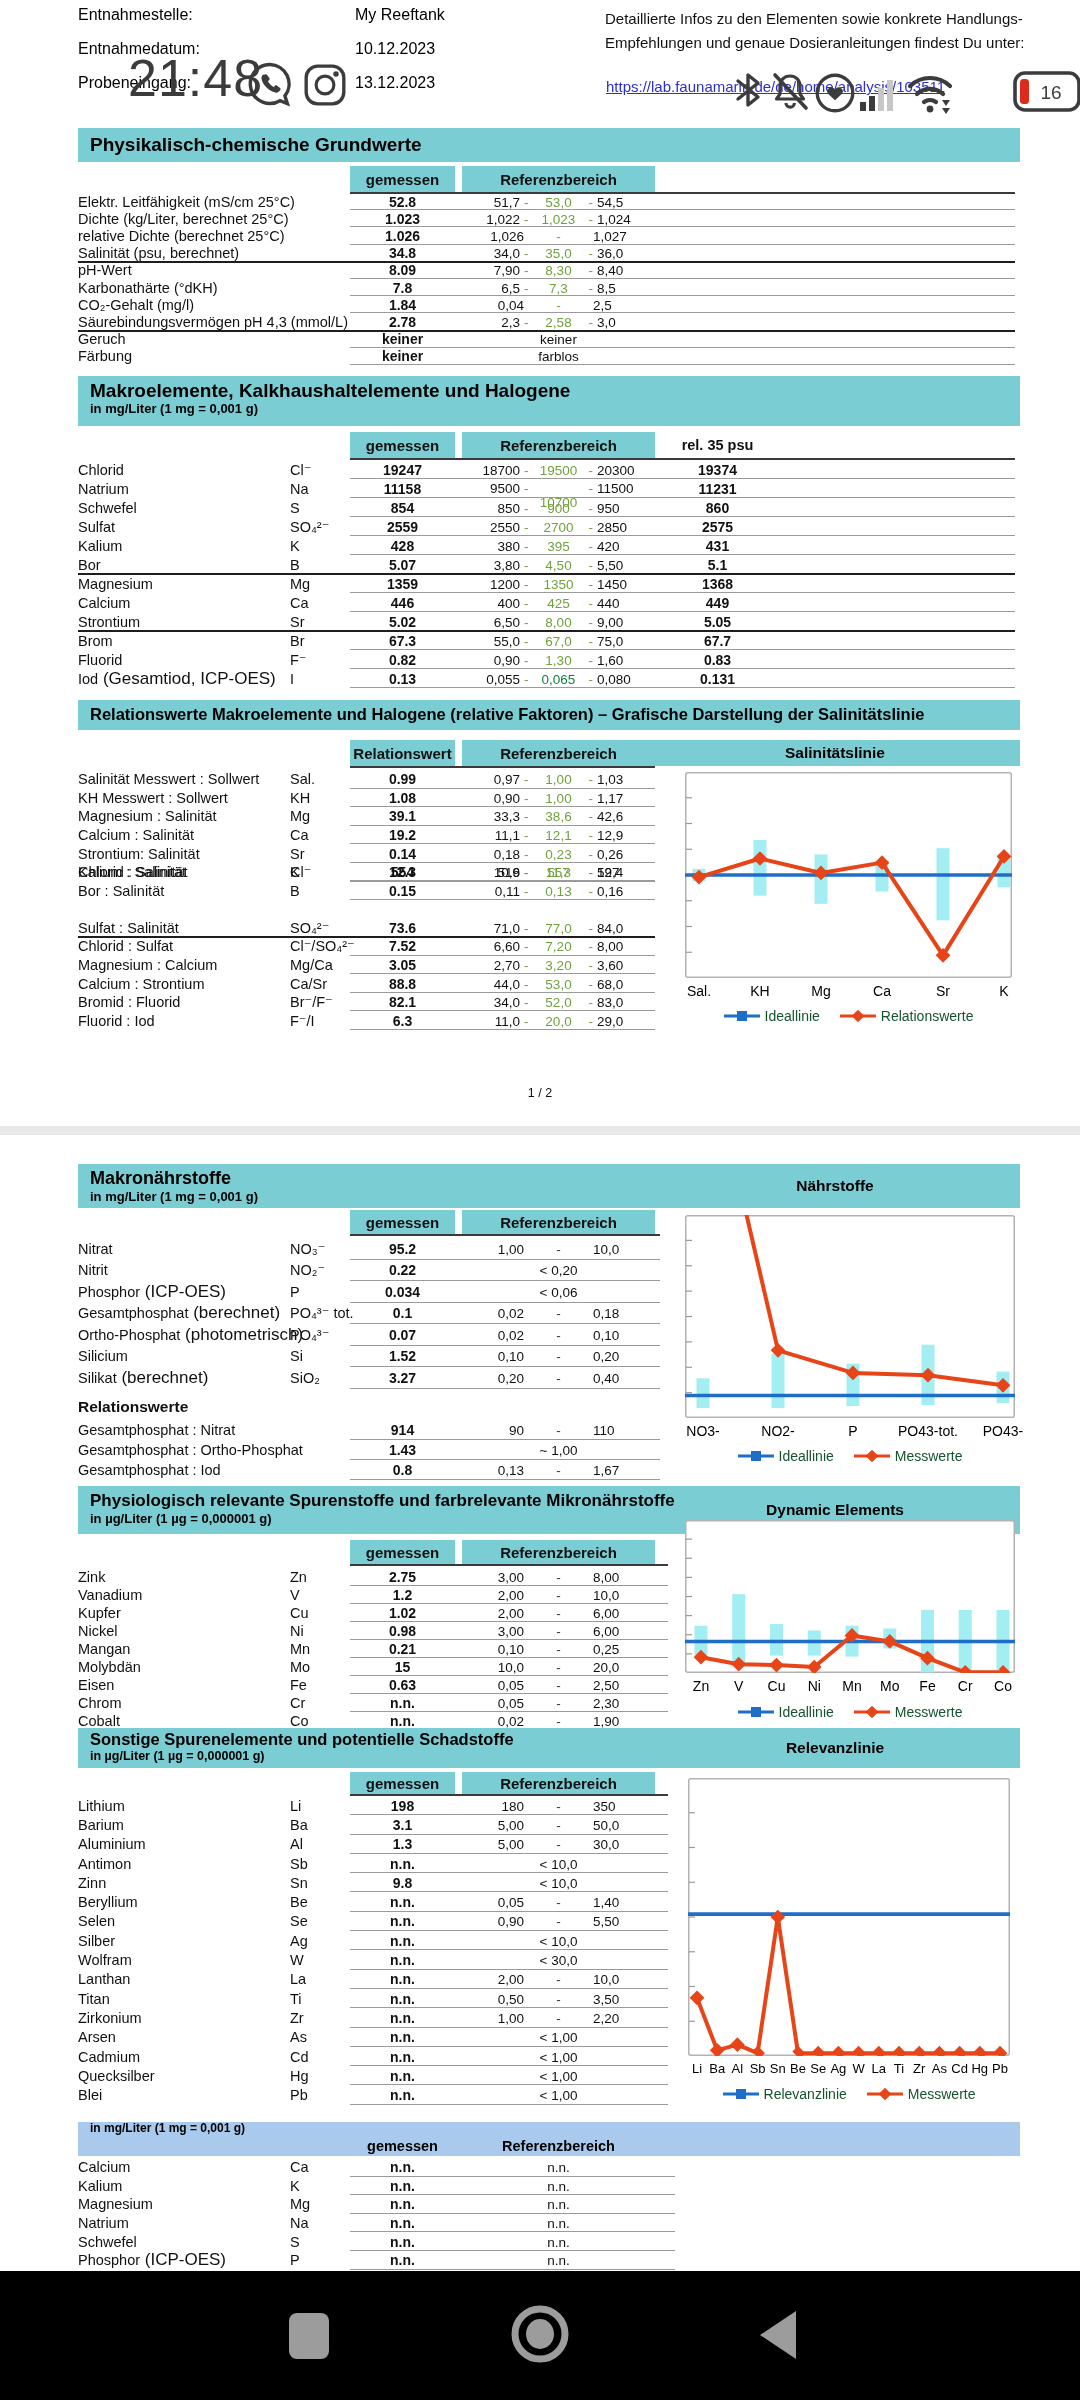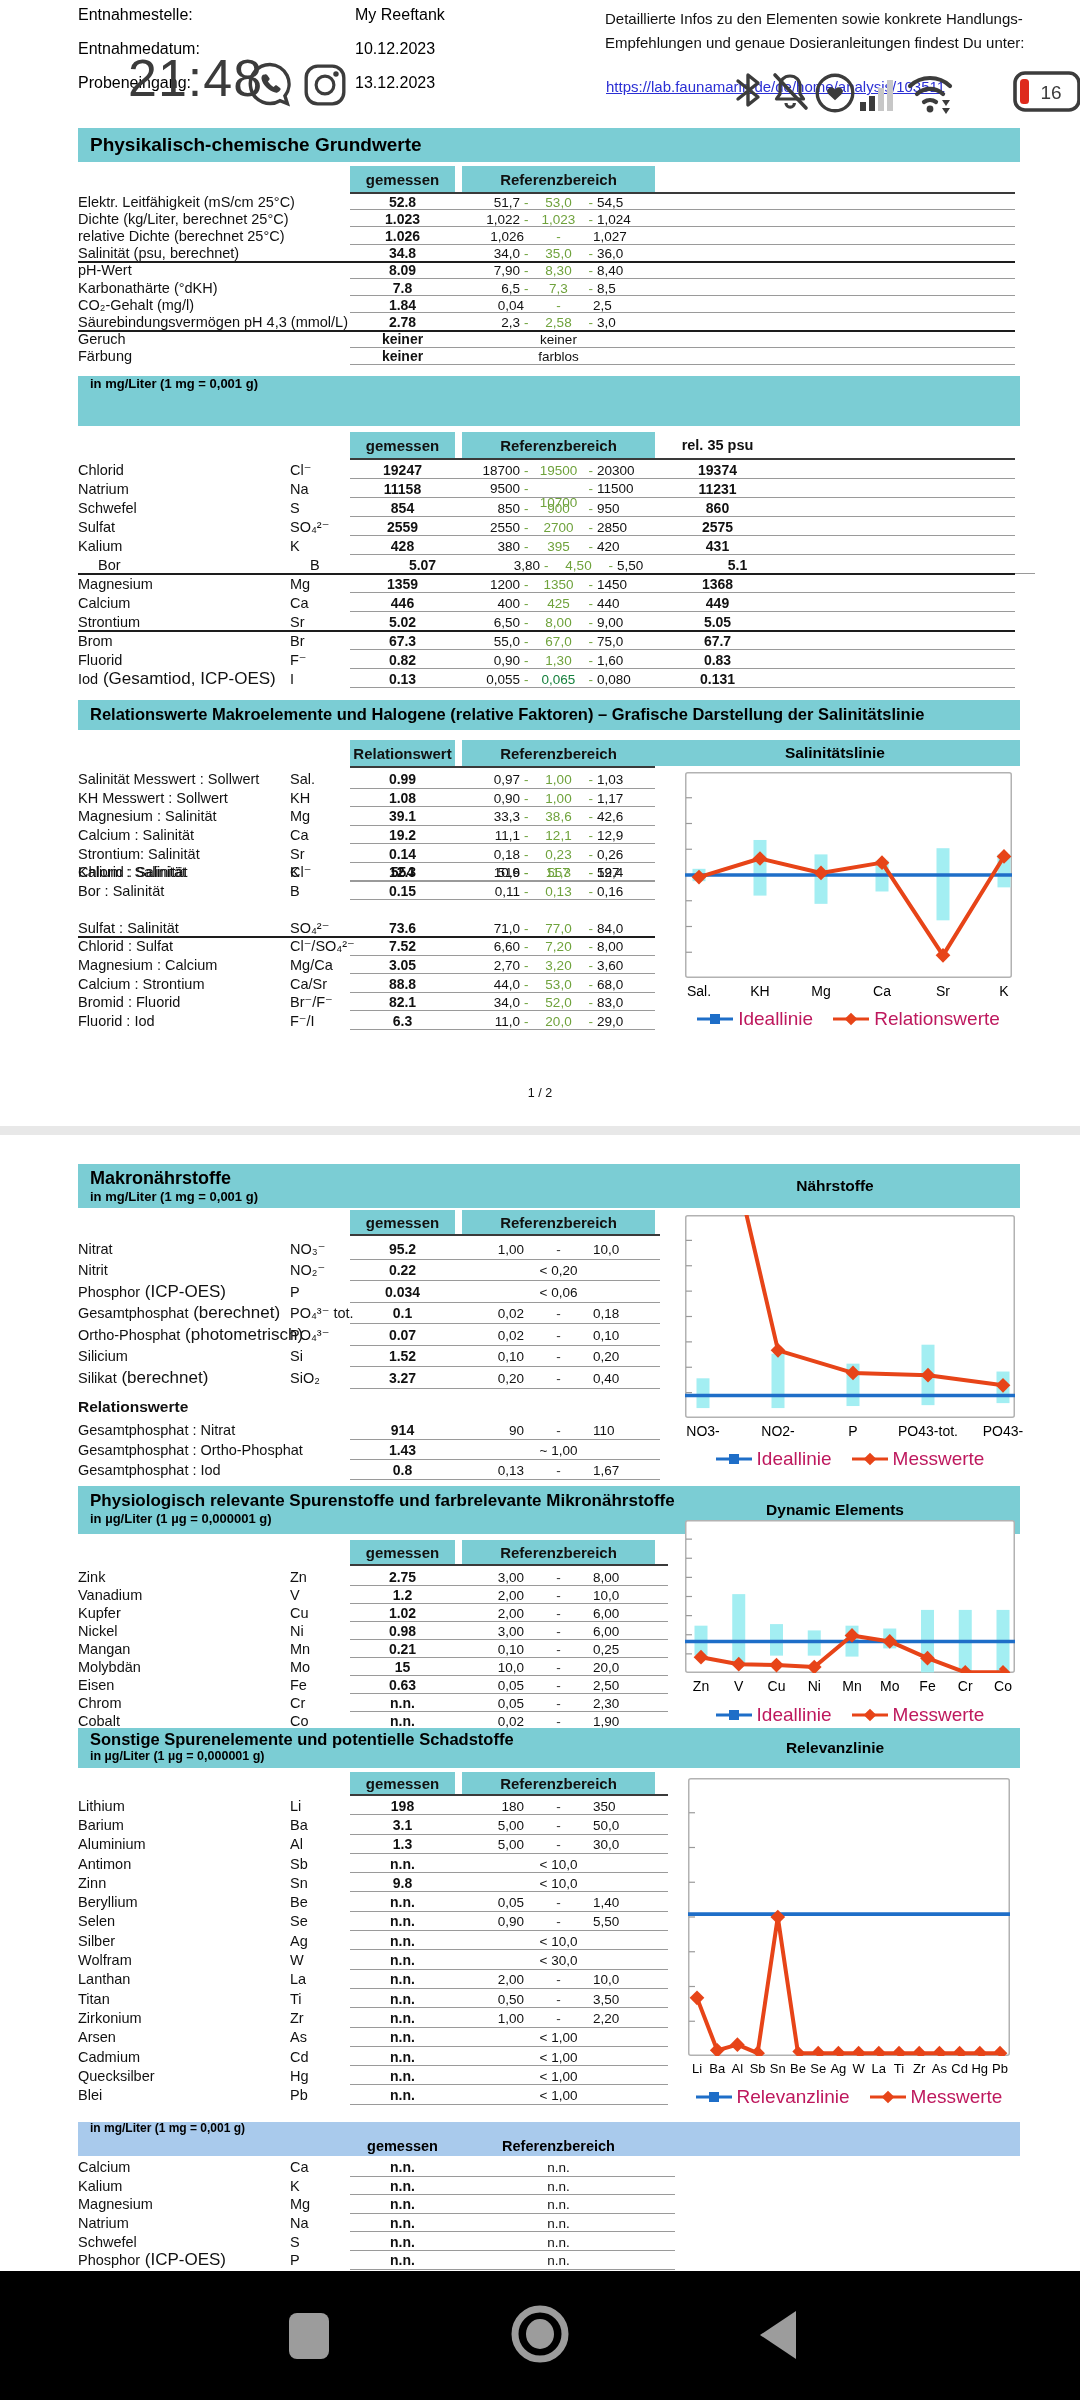--- a/index.html
+++ b/index.html
@@ -33,21 +33,21 @@
   .trow .ref .rmid{width:56px;text-align:center;}
   .trow .ref .rdash{width:13px;text-align:center;}
   .trow .ref .rwide{width:69px;text-align:center;}
   .trow .ref .rsingle{width:100%;text-align:center;}
   .trow .rel{position:absolute;left:582px;width:115px;top:50%;transform:translateY(-50%);
              text-align:center;font-weight:bold;font-size:14px;}
   .trow .rule{position:absolute;left:272px;bottom:0;height:0;border-top:1.4px solid #9a9a9a;}
   .trow .sep{position:absolute;left:0;top:-1px;height:0;border-top:2px solid #1d1d1d;}
   .metalabel{font-size:16px;color:#000;}
   .xlabs span{position:absolute;text-align:center;color:#000;}
-  .legend{position:absolute;display:flex;justify-content:center;align-items:center;gap:20px;font-size:19px;color:#be185d;}
+  .legend{position:absolute;display:flex;justify-content:center;align-items:center;gap:20px;font-size:14px;color:#14532d;}
   .legend .li{display:flex;align-items:center;gap:5px;}
   #navbar{position:absolute;left:0;top:2271px;width:1080px;height:129px;background:#000;}
   .statusicon{position:absolute;}
   a.doclink{color:#2b2fd4;text-decoration:underline;font-size:15px;}
 </style>
 </head>
 <body>
 
 <div id="screen">
 
@@ -235,20 +235,21 @@
       <div class="lab"><span>Färbung</span></div>
       <div class="val">keiner</div>
       <div class="ref">
         <span class="rsingle">farblos</span>
       </div>
       <div class="rule" style="width: 665px;"></div>
     </div>
     <div id="t-grundwerte"></div>
 
   <div class="band" style="top:376px;height:50px;">
+    <div class="t1">Makroelemente, Kalkhaushaltelemente und Halogene</div>
     <div class="t2">in mg/Liter (1 mg = 0,001 g)</div>
   </div>
   <div class="hdr" style="top:432px;height:26px;">
     <div class="cellA">gemessen</div>
     <div class="cellB">Referenzbereich</div>
     <div class="cellC">rel. 35 psu</div>
     <div class="hrule" style="width:665px;"></div>
   </div>
   <div class="trow" style="top: 460px; height: 19px;">
       <div class="lab"><span>Chlorid</span></div>
@@ -313,21 +314,21 @@
       <div class="ref">
         <span class="rlo">380</span>
         <span class="rdash" style="color: rgb(111, 162, 60);">-</span>
         <span class="rmid" style="color: rgb(111, 162, 60);">395</span>
         <span class="rdash" style="color: rgb(111, 162, 60);">-</span>
         <span class="rhi">420</span>
       </div>
       <div class="rel">431</div>
       <div class="rule" style="width: 665px;"></div>
     </div>
-    <div class="trow" style="top: 555px; height: 19px; margin-left: 20px;">
+    <div class="trow" style="top: 555px; height: 19px;">
       <div class="lab"><span>Bor</span></div>
       <div class="sym">B</div>
       <div class="val">5.07</div>
       <div class="ref">
         <span class="rlo">3,80</span>
         <span class="rdash" style="color: rgb(111, 162, 60);">-</span>
         <span class="rmid" style="color: rgb(111, 162, 60);">4,50</span>
         <span class="rdash" style="color: rgb(111, 162, 60);">-</span>
         <span class="rhi">5,50</span>
       </div>

